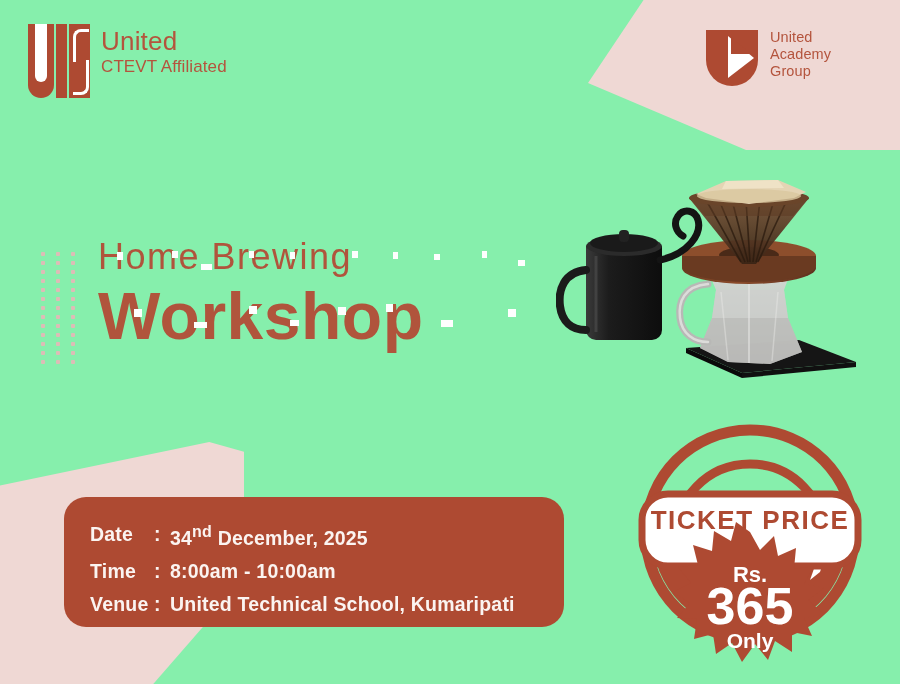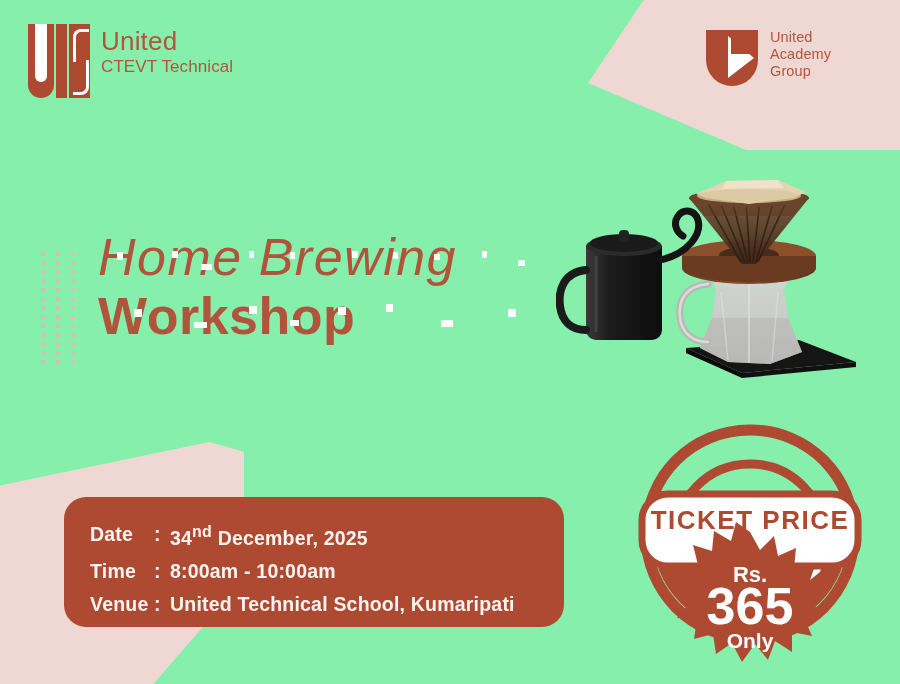--- a/index.html
+++ b/index.html
@@ -115,28 +115,27 @@
   }
   .dot-grid i {
     width:4px; height:4px; border-radius:1px;
     background:#DDBCB6;
     align-self:center; justify-self:center;
   }
 
   
   .headline { position:absolute; left:98px; top:228px; width:480px; }
   .hl-1 {
-    font-size:52px; color:#B0543C;
+    font-size:36px; color:#B0543C;
     letter-spacing:1.5px; line-height:58px;
     font-weight:400;
     font-family:"Liberation Sans", sans-serif;
-    font-style:italic;
   }
   .hl-2 {
-    font-size:52px; color:#B0543C;
+    font-size:66px; color:#B0543C;
     letter-spacing:0.5px; line-height:72px;
     font-weight:700; margin-top:-6px;
   }
 
   
   .gear { position:absolute; left:556px; top:172px; width:330px; height:216px; }
 
   
   .info-box {
     position:absolute; left:64px; top:497px;
@@ -168,21 +167,21 @@
   <div class="shape-bl"></div>
 
   <div class="uts-logo">
     <div class="uts-mark">
       <div class="u"></div>
         <div class="t"></div>
         <div class="s"></div>
     </div>
     <div class="uts-words">
       <div class="uts-l1">United</div>
-      <div class="uts-l3">CTEVT Technical</div>
+      <div class="uts-l3">CTEVT Affiliated</div>
     </div>
   </div>
 
   <div class="uag-logo">
     <svg class="uag-mark" viewBox="0 0 56 60">
       <path d="M2 2 H54 V32 A26 26 0 0 1 28 58 A26 26 0 0 1 2 32 Z" fill="#AE4A32"></path>
       <path d="M24 50 L24 8 L50 30 Z" fill="#ffffff"></path>
       <path d="M27 9 L47 26 L27 26 Z" fill="#AE4A32"></path>
     </svg>
     <div class="uag-words">

